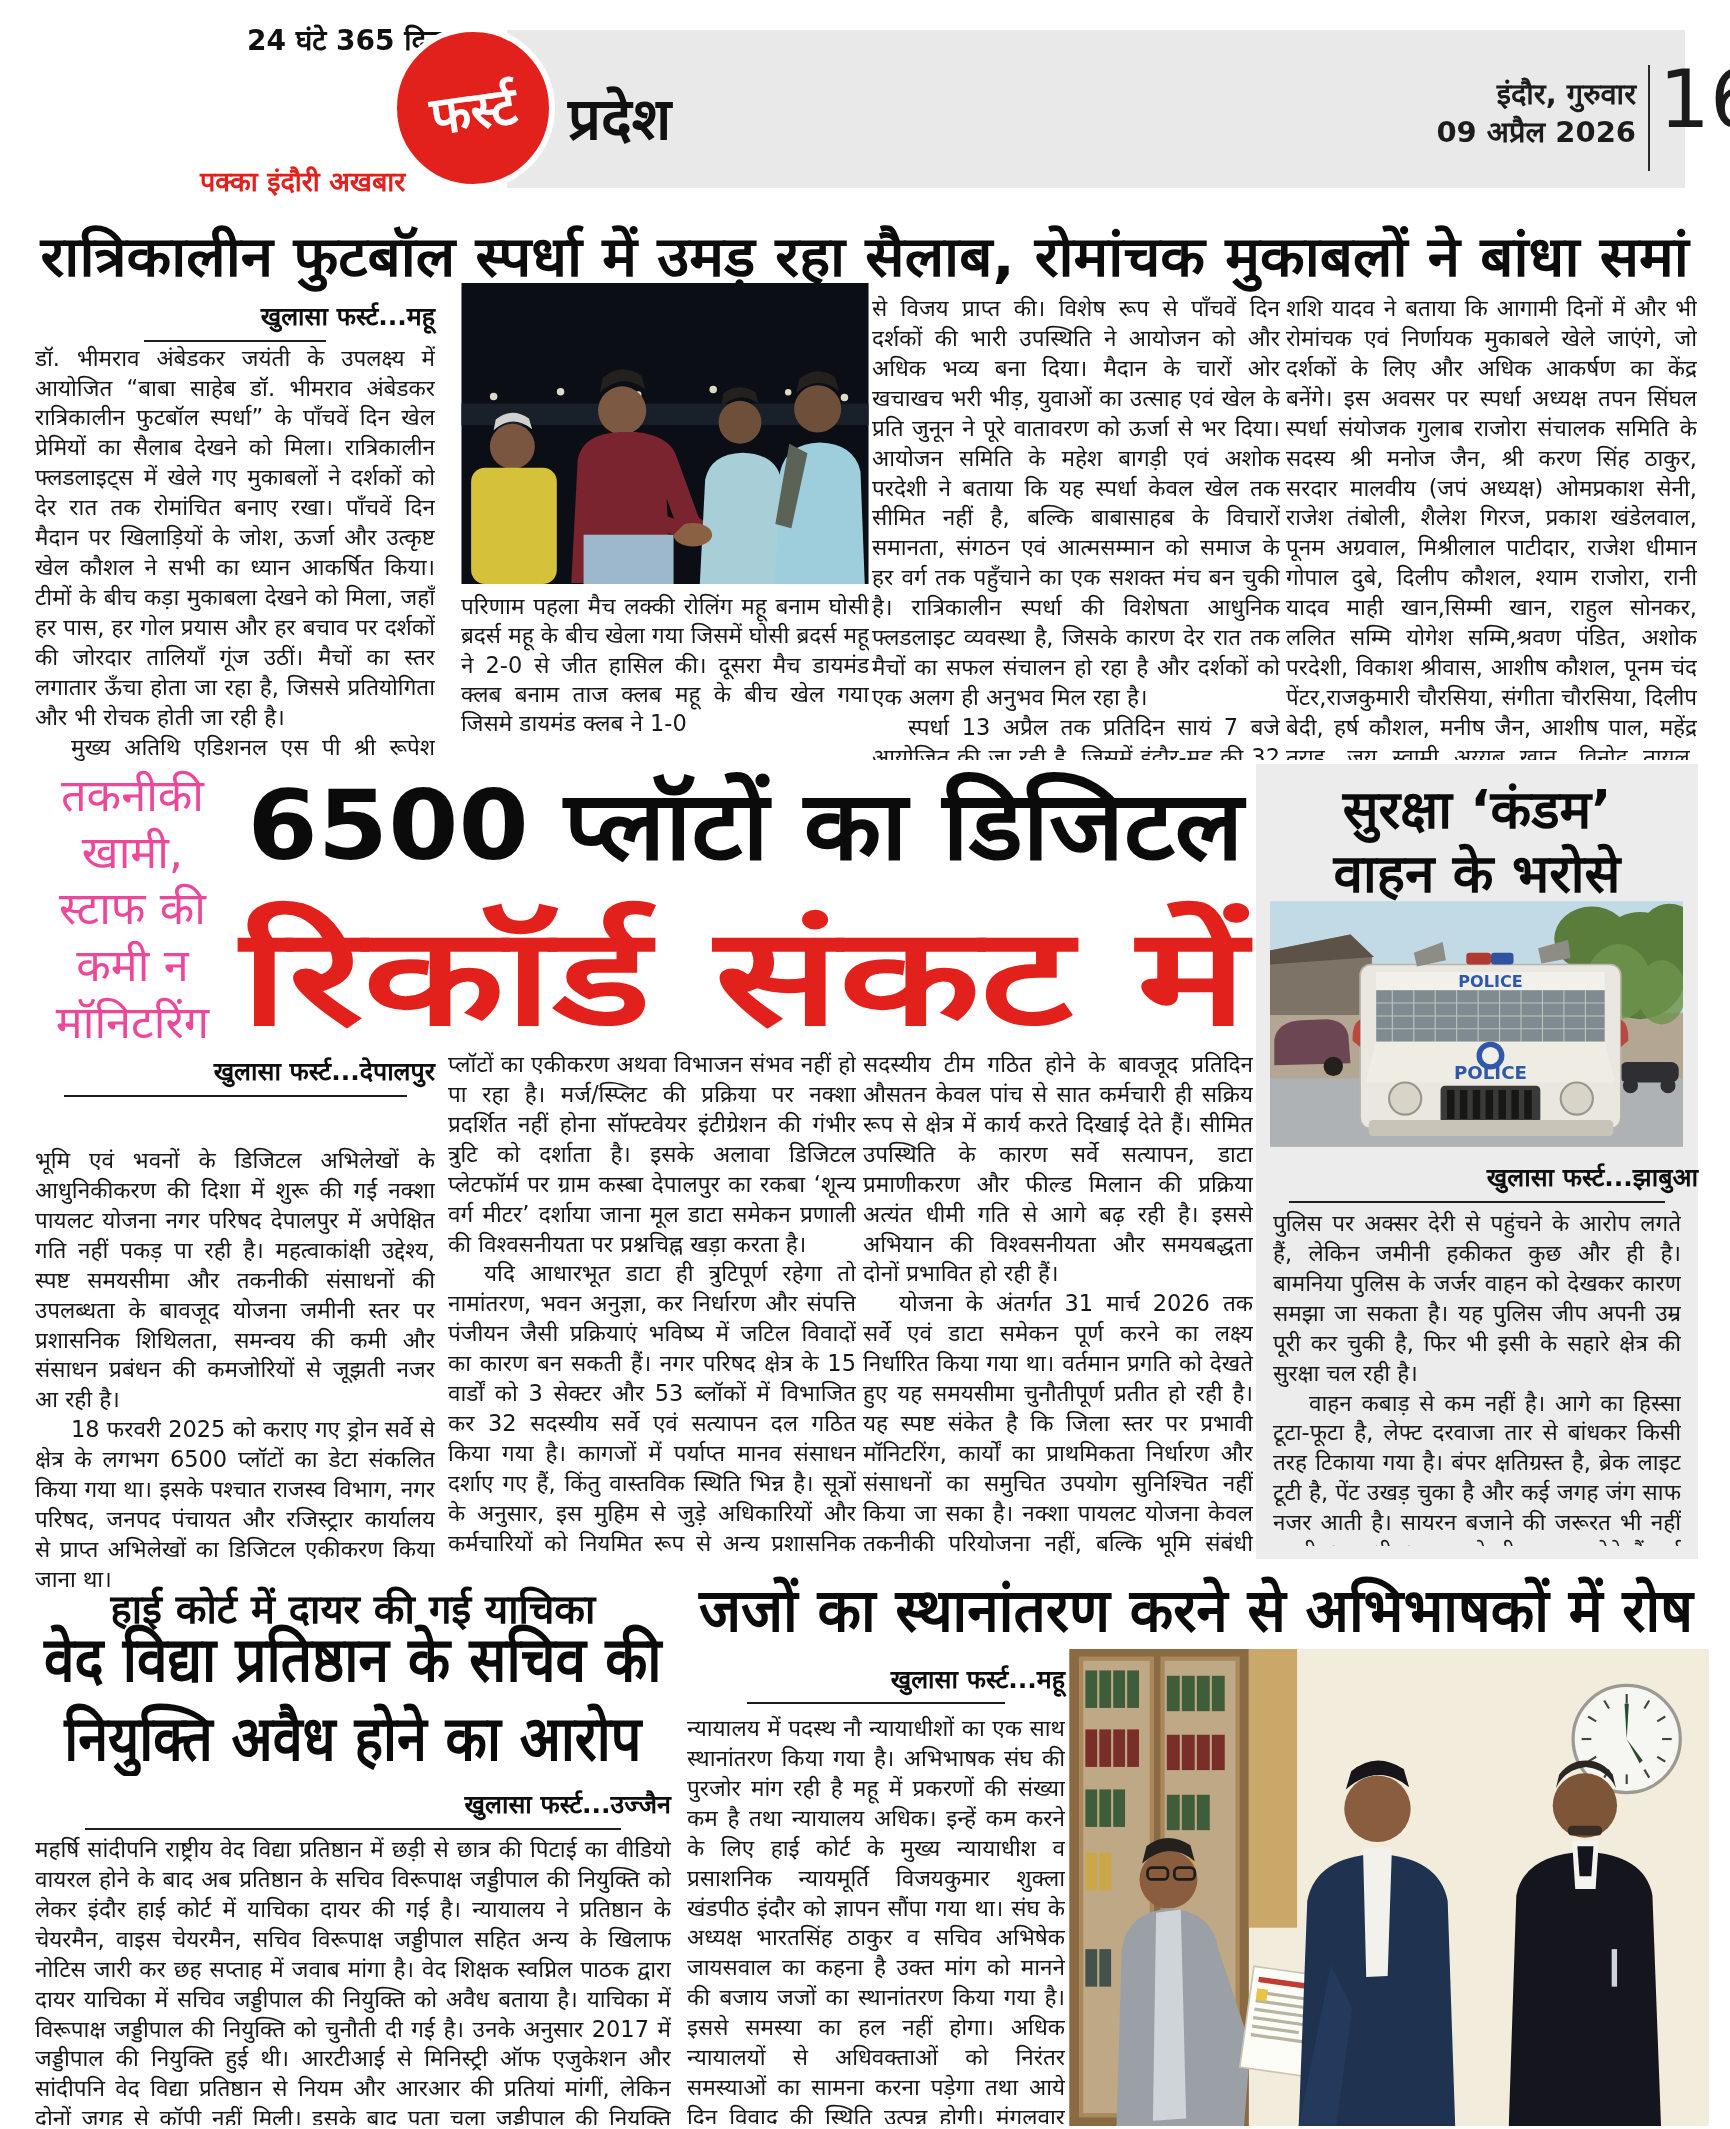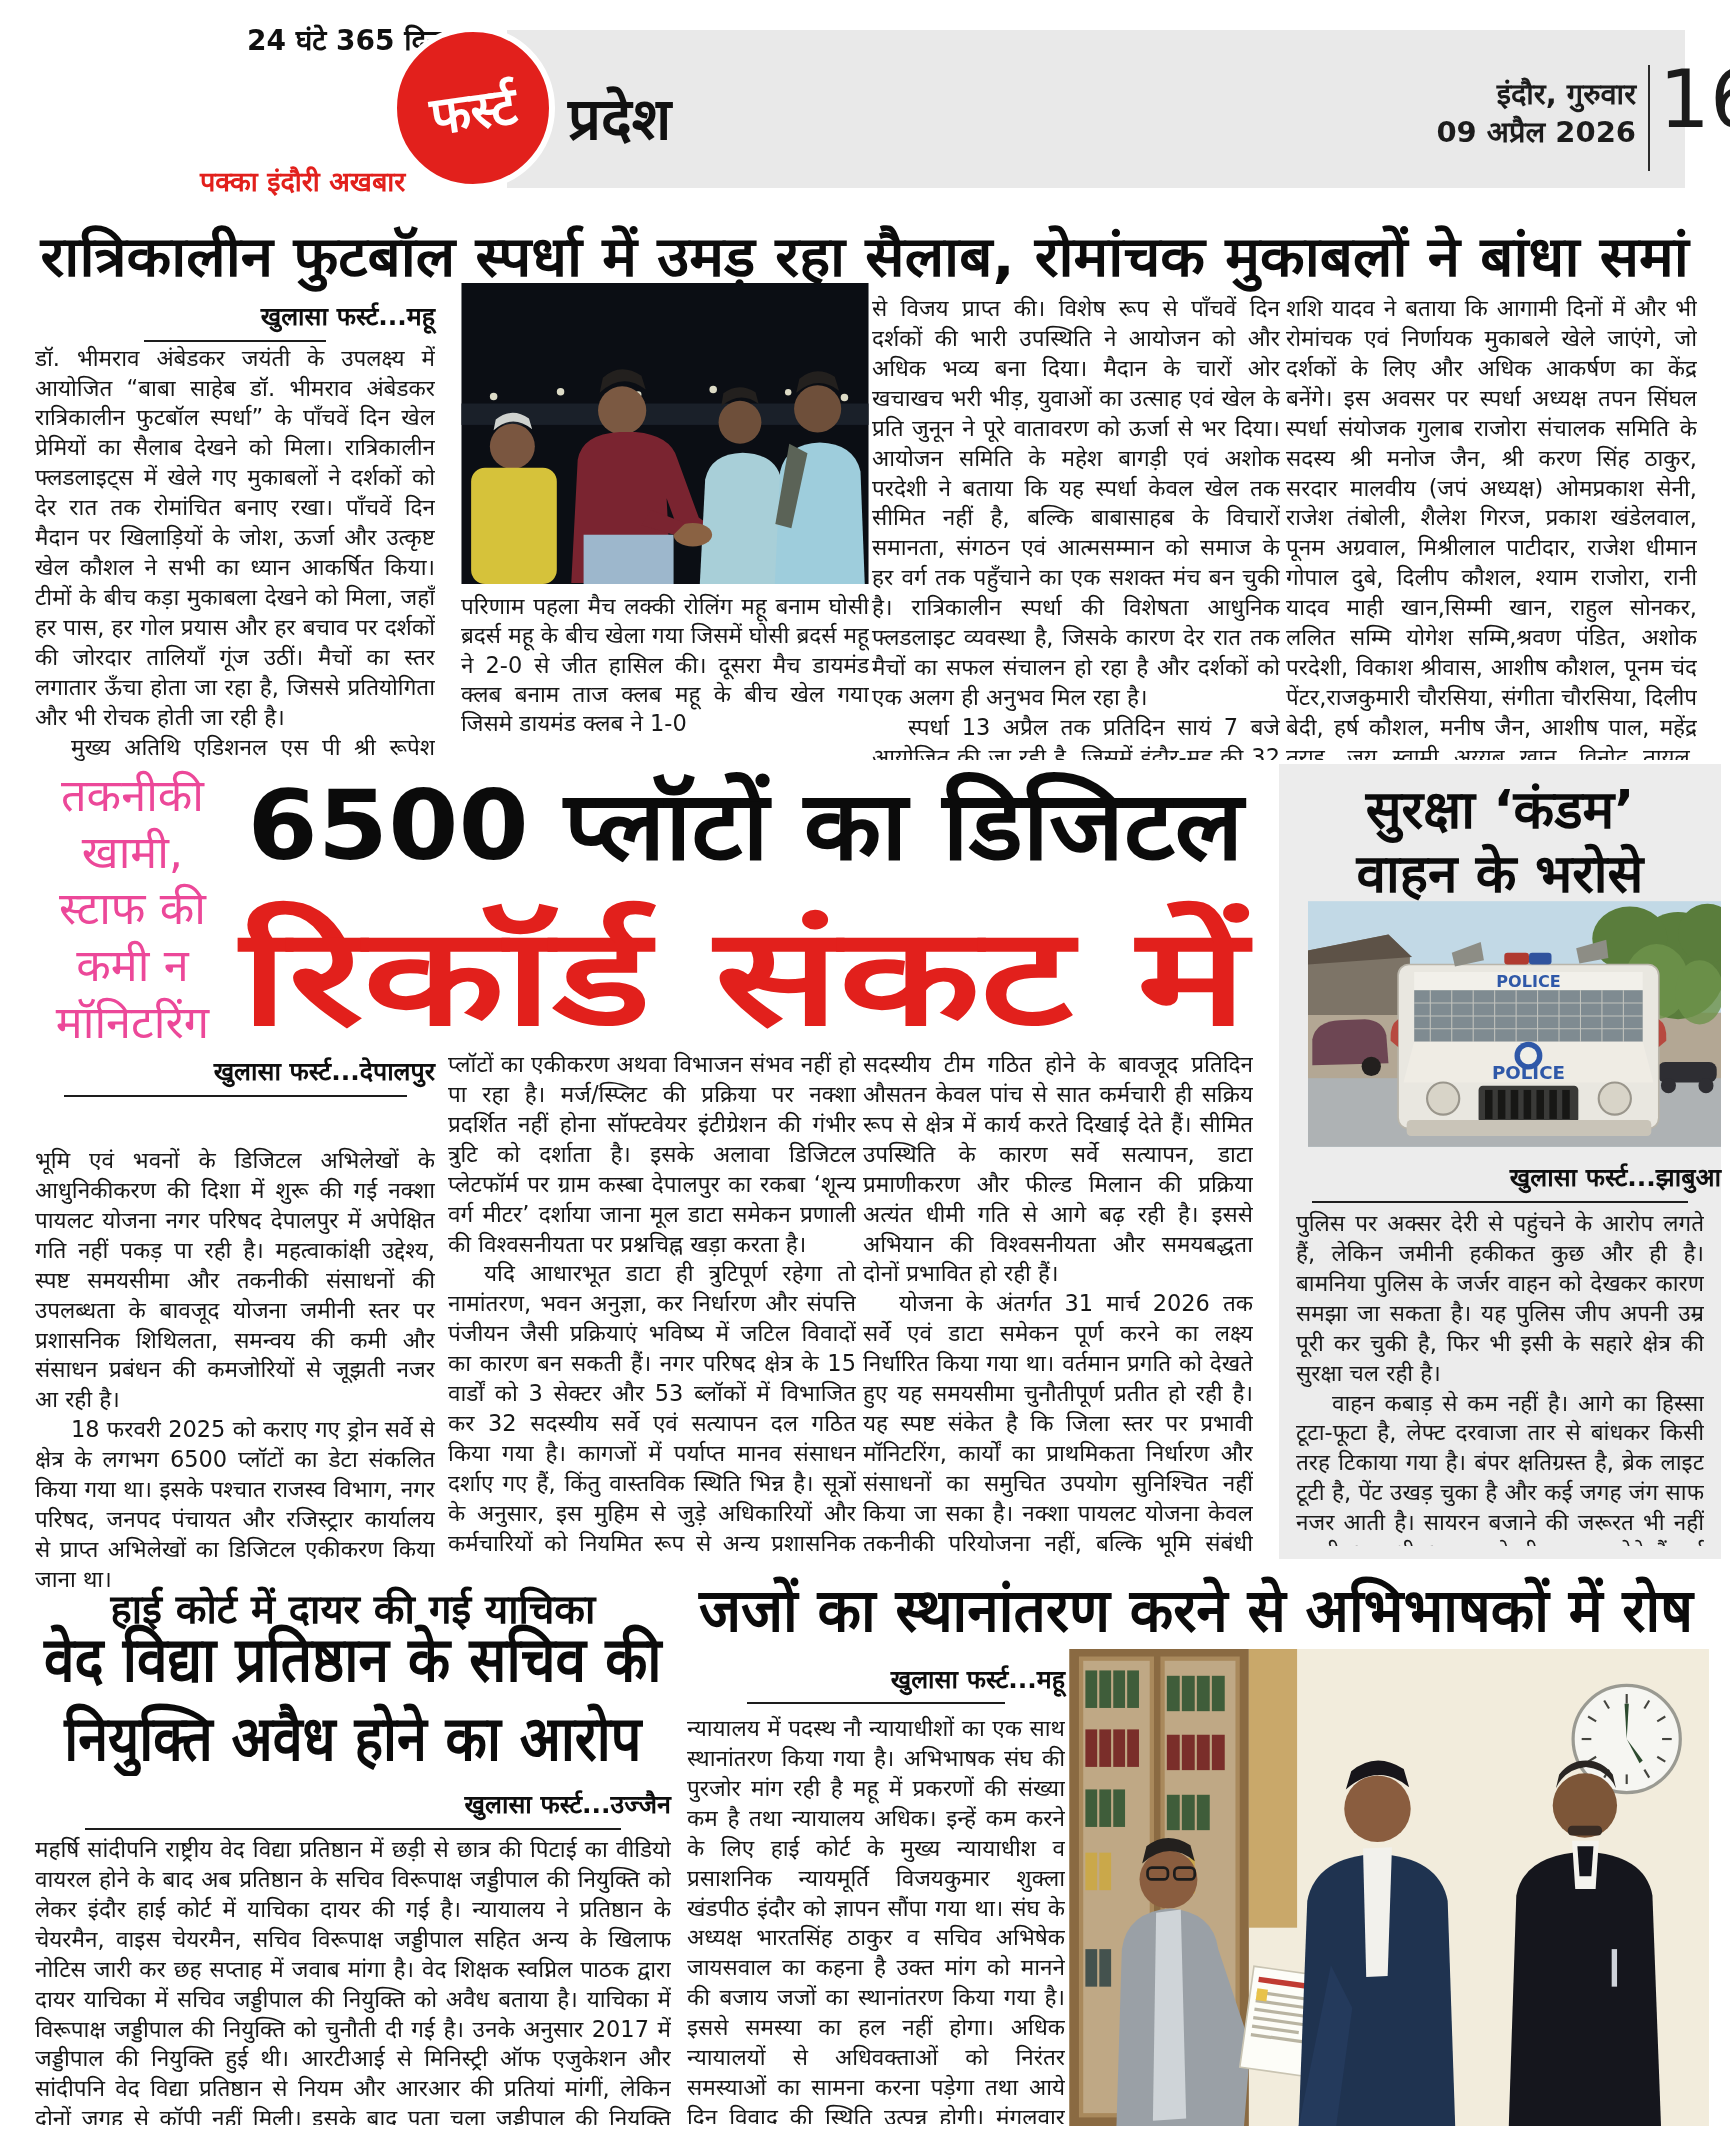--- a/index.html
+++ b/index.html
@@ -139,25 +139,25 @@
     </div>
   <div class="abs body-text" style="left:448px;top:1050px;width:408px;height:508px;">
       <p>प्लॉटों का एकीकरण अथवा विभाजन संभव नहीं हो पा रहा है। मर्ज/स्प्लिट की प्रक्रिया पर नक्शा प्रदर्शित नहीं होना सॉफ्टवेयर इंटीग्रेशन की गंभीर त्रुटि को दर्शाता है। इसके अलावा डिजिटल प्लेटफॉर्म पर ग्राम कस्बा देपालपुर का रकबा ‘शून्य वर्ग मीटर’ दर्शाया जाना मूल डाटा समेकन प्रणाली की विश्वसनीयता पर प्रश्नचिह्न खड़ा करता है।</p>
       <p>यदि आधारभूत डाटा ही त्रुटिपूर्ण रहेगा तो नामांतरण, भवन अनुज्ञा, कर निर्धारण और संपत्ति पंजीयन जैसी प्रक्रियाएं भविष्य में जटिल विवादों का कारण बन सकती हैं। नगर परिषद क्षेत्र के 15 वार्डों को 3 सेक्टर और 53 ब्लॉकों में विभाजित कर 32 सदस्यीय सर्वे एवं सत्यापन दल गठित किया गया है। कागजों में पर्याप्त मानव संसाधन दर्शाए गए हैं, किंतु वास्तविक स्थिति भिन्न है। सूत्रों के अनुसार, इस मुहिम से जुड़े अधिकारियों और कर्मचारियों को नियमित रूप से अन्य प्रशासनिक कार्यों में भी लगाया जाता है, जिससे वे पूर्णकालिक रूप से इस परियोजना पर ध्यान नहीं दे पा रहे हैं। परिणामस्वरूप जिस लक्ष्य के साथ कम समयावधि में यह कार्य पूर्ण किया जाना था, वह लगातार विलंबित होता जा रहा है। ग्राउंड जीरो पर स्थिति और भी चिंताजनक है। 32</p>
     </div>
   <div class="abs body-text" style="left:863px;top:1050px;width:390px;height:508px;">
       <p>सदस्यीय टीम गठित होने के बावजूद प्रतिदिन औसतन केवल पांच से सात कर्मचारी ही सक्रिय रूप से क्षेत्र में कार्य करते दिखाई देते हैं। सीमित उपस्थिति के कारण सर्वे सत्यापन, डाटा प्रमाणीकरण और फील्ड मिलान की प्रक्रिया अत्यंत धीमी गति से आगे बढ़ रही है। इससे अभियान की विश्वसनीयता और समयबद्धता दोनों प्रभावित हो रही हैं।</p>
       <p>योजना के अंतर्गत 31 मार्च 2026 तक सर्वे एवं डाटा समेकन पूर्ण करने का लक्ष्य निर्धारित किया गया था। वर्तमान प्रगति को देखते हुए यह समयसीमा चुनौतीपूर्ण प्रतीत हो रही है। यह स्पष्ट संकेत है कि जिला स्तर पर प्रभावी मॉनिटरिंग, कार्यों का प्राथमिकता निर्धारण और संसाधनों का समुचित उपयोग सुनिश्चित नहीं किया जा सका है। नक्शा पायलट योजना केवल तकनीकी परियोजना नहीं, बल्कि भूमि संबंधी पारदर्शिता, राजस्व प्रबंधन की दक्षता और नागरिक सुविधा से जुड़ा महत्वपूर्ण सुधारात्मक कदम है। यदि इस स्तर की परियोजना में तकनीकी त्रुटियां महीनों तक बनी रहें, कर्मियों को अन्य कार्यों में व्यस्त रखा जाए और ग्राउंड लेवल पर पर्याप्त उपस्थिति सुनिश्चित न की जाए।</p>
     </div>
 
-  <div class="abs panel" style="left:1256px;top:764px;width:442px;height:795px;margin-left:23px;">
+  <div class="abs panel" style="left:1256px;top:764px;width:442px;height:795px;">
     <div class="panel-head" style="padding-top:14px;">सुरक्षा ‘कंडम’</div>
     <div class="panel-head">वाहन के भरोसे</div>
 
-    <div class="photo-frame" style="position:absolute;left:29px;top:137px;width:413px;height:246px;">
+    <div class="photo-frame" style="position:absolute;left:14px;top:137px;width:413px;height:246px;">
       <svg width="413" height="246" viewBox="0 0 770 458">
         <rect width="770" height="458" fill="#c2d9e6"></rect>
         <rect y="208" width="770" height="130" fill="#b3a794"></rect>
         <rect y="330" width="770" height="128" fill="#aeb2b4"></rect>
         <path d="M0 92 l150 -30 40 40 0 110 -190 0 z" fill="#7d7467"></path>
         <path d="M0 92 l150 -30 44 42 -194 14 z" fill="#5d5247"></path>
         <g fill="#5a7d3c">
             <ellipse cx="690" cy="120" rx="90" ry="100"></ellipse>
             <ellipse cx="600" cy="70" rx="70" ry="60"></ellipse>
             <ellipse cx="745" cy="60" rx="55" ry="55"></ellipse>

